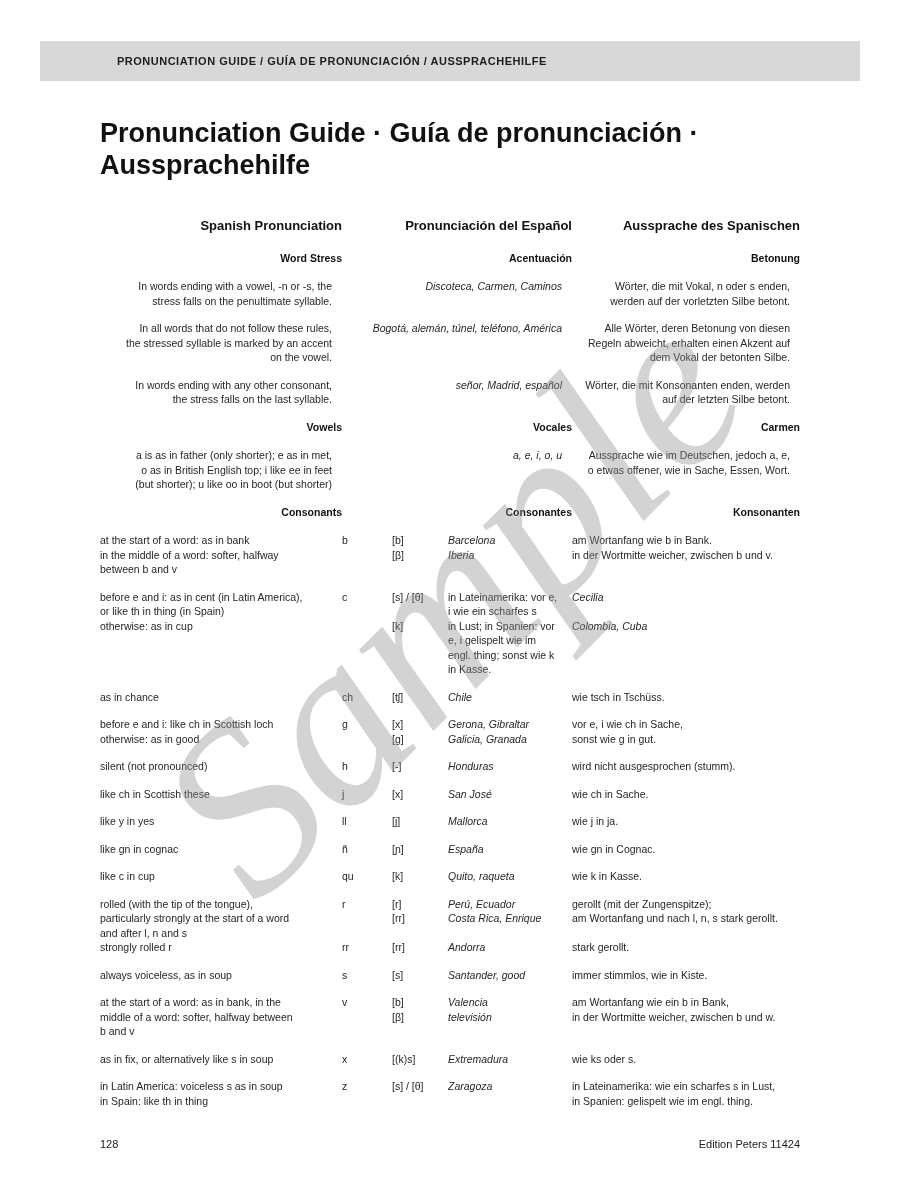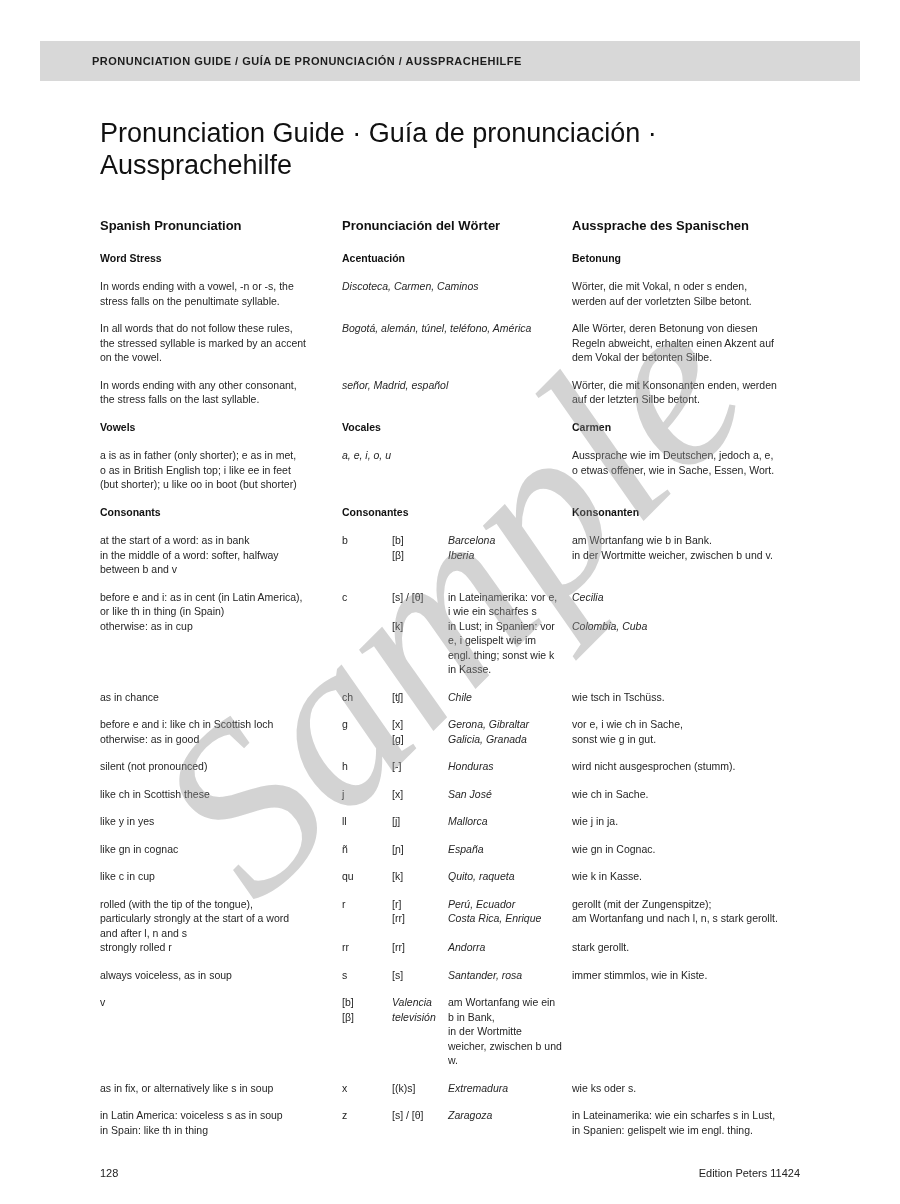--- a/index.html
+++ b/index.html
@@ -8,28 +8,28 @@
     background: #ffffff;
     font-family: "Liberation Sans", sans-serif;
     color: #262626;
   }
   .sheet { position: relative; width: 900px; min-height: 1204px; overflow: hidden; }
 
   .band {
     margin: 41px 40px 0 40px; height: 40px;
     background: #d8d8d8; display: flex; align-items: center;
   }
-  .band-text { padding-left: 52px; font-size: 11px; font-weight: 700; letter-spacing: 0.5px; color: #1d1d1d; }
-
-  .title { margin: 36px 100px 0 100px; font-size: 27px; line-height: 32px; color: #111; font-weight: 400; }
+  .band-text { padding-left: 52px; font-size: 11px; font-weight: 700; letter-spacing: 0.5px; color: #1d1d1d; margin-left: 25px; }
+
+  .title { margin: 36px 100px 0 100px; font-size: 27px; line-height: 32px; color: #111; font-weight: 700; }
 
   .content { margin: 38px 0 0 100px; width: 700px; font-size: 10.5px; line-height: 14.5px; }
 
   .row { display: grid; margin-bottom: 13px; }
-  .row3 { grid-template-columns: 242px 230px 1fr; }
+  .row3 { grid-template-columns: 242px 230px 1fr; text-align: right; }
   .row5 { grid-template-columns: 242px 50px 56px 124px 1fr; }
 
   .colheads { margin-bottom: 17px; }
   .colhead { font-size: 13px; font-weight: 700; color: #111; }
 
   .sect-head { margin: 12px 0 14px 0; }
   .sect:first-of-type .sect-head { margin-top: 8px; }
   .shead { font-weight: 700; color: #111; font-size: 10.5px; }
 
   .cell { white-space: pre-line; padding-right: 10px; }
@@ -59,21 +59,21 @@
   <div class="band">
     <span class="band-text">PRONUNCIATION GUIDE / GUÍA DE PRONUNCIACIÓN / AUSSPRACHEHILFE</span>
   </div>
 
   <div class="title">Pronunciation Guide · Guía de pronunciación · Aussprachehilfe</div>
 
   <div class="content">
 
     <div class="row row3 colheads">
       <div class="colhead">Spanish Pronunciation</div>
-      <div class="colhead">Pronunciación del Wörter</div>
+      <div class="colhead">Pronunciación del Español</div>
       <div class="colhead">Aussprache des Spanischen</div>
     </div>
 
     <section class="sect">
       <div class="row row3 sect-head">
         <div class="shead">Word Stress</div>
         <div class="shead">Acentuación</div>
         <div class="shead">Betonung</div>
       </div>
 
@@ -239,25 +239,28 @@
           <div class="cell">gerollt (mit der Zungenspitze);
 am Wortanfang und nach l, n, s stark gerollt.
 
 stark gerollt.</div>
         </div>
 
         <div class="row row5">
           <div class="cell">always voiceless, as in soup</div>
           <div class="cell letter">s</div>
           <div class="cell phon">[s]</div>
-          <div class="cell ex">Santander, rosa</div>
+          <div class="cell ex">Santander, good</div>
           <div class="cell">immer stimmlos, wie in Kiste.</div>
         </div>
 
         <div class="row row5">
+          <div class="cell">at the start of a word: as in bank, in the
+middle of a word: softer, halfway between
+b and v</div>
           <div class="cell letter">v</div>
           <div class="cell phon">[b]
 [β]</div>
           <div class="cell ex">Valencia
 televisión</div>
           <div class="cell">am Wortanfang wie ein b in Bank,
 in der Wortmitte weicher, zwischen b und w.</div>
         </div>
 
         <div class="row row5">

